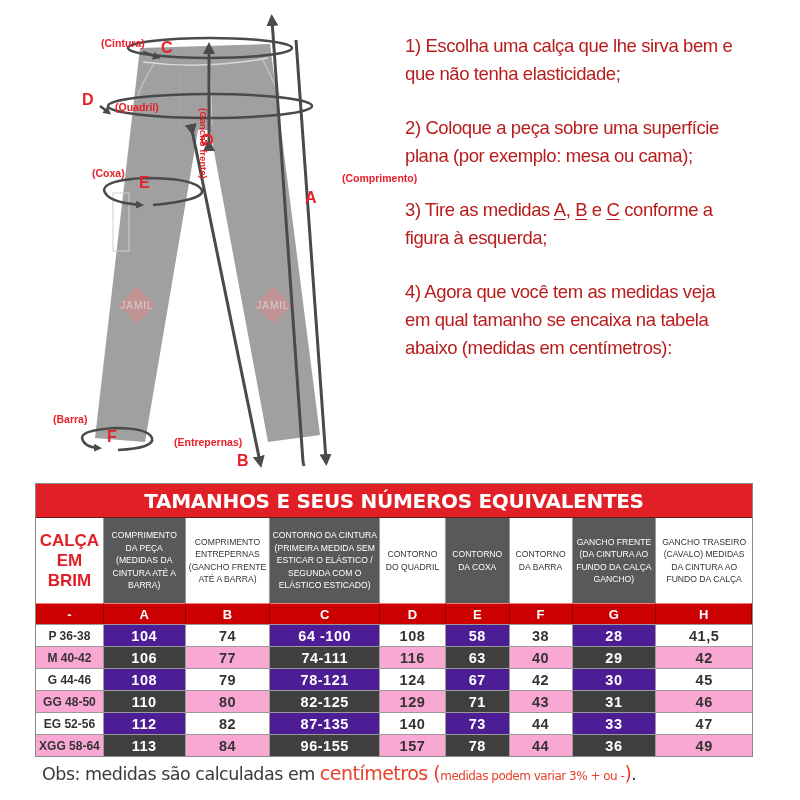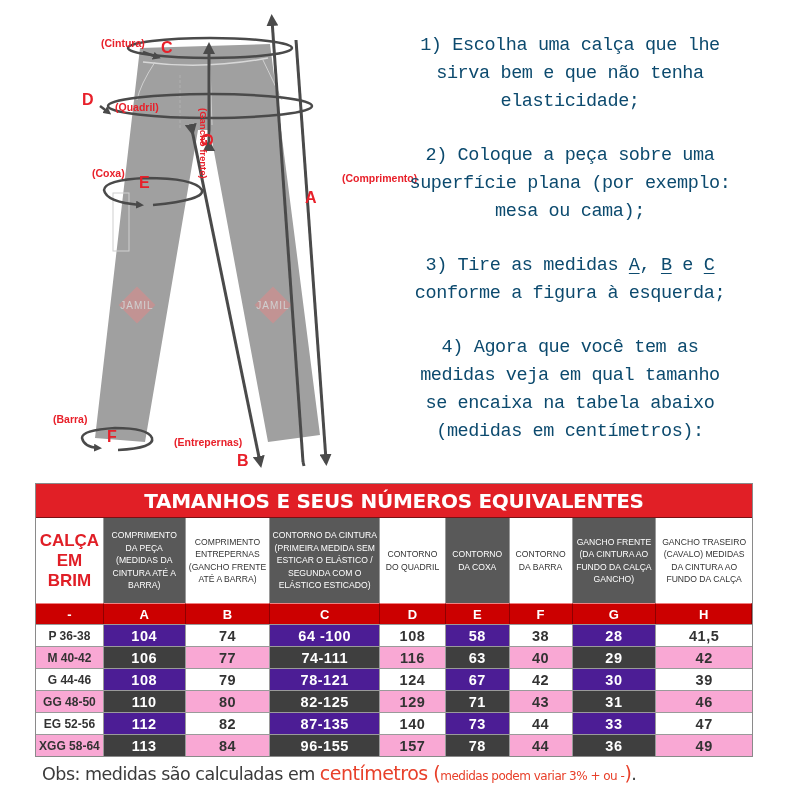--- a/index.html
+++ b/index.html
@@ -5,22 +5,22 @@
     * { box-sizing: border-box; margin: 0; padding: 0; }
     html, body { width: 800px; height: 800px; background: #ffffff; overflow: hidden; }
     body { position: relative; font-family: "Liberation Sans", sans-serif; }
 
     #diagram { position: absolute; left: 0; top: 0; width: 400px; height: 475px; }
     #diagram svg { position: absolute; left: 0; top: 0; }
     .lbl { position: absolute; color: #e8202a; font-family: "Liberation Sans", sans-serif; font-weight: bold; white-space: nowrap; }
     .lbl.small { font-size: 10.5px; }
     .lbl.big { font-size: 16px; }
 
-    #instructions { position: absolute; left: 405px; top: 32px; width: 330px; text-align: center; color: #0c4a6e;
-      font-family: Liberation Mono, monospace; font-size: 18.5px; line-height: 28px; letter-spacing: -0.4px; }
+    #instructions { position: absolute; left: 405px; top: 32px; width: 330px; text-align: left; color: #b91c1c;
+      font-family: Liberation Sans, sans-serif; font-size: 18.5px; line-height: 28px; letter-spacing: -0.4px; }
     #instructions .step { margin-bottom: 26px; }
     #instructions u { text-decoration: underline; text-underline-offset: 3px; }
 
     #size-table { position: absolute; left: 35px; top: 483px; width: 718px; border: 1px solid #8a8a8a; }
     .title-bar { height: 34px; background: #e11f26; color: #fff; font-family: "DejaVu Sans", sans-serif; font-weight: bold;
       font-size: 20px; display: flex; align-items: center; justify-content: center; letter-spacing: -0.3px; border-bottom: 1px solid #7a1014; }
     .row { display: flex; }
     .cell { display: flex; align-items: center; justify-content: center; text-align: center; border-right: 1px solid #9a9a9a; }
     .cell:last-child { border-right: none; }
     .hdr .cell { height: 85px; font-size: 8.6px; line-height: 12.5px; padding: 0 2px; color: #333; text-transform: uppercase; }
@@ -179,21 +179,21 @@
       </div>
       <div class="row data odd">
         <div class="cell w0 size">G 44-46</div>
         <div class="cell w1 dark">108</div>
         <div class="cell w2">79</div>
         <div class="cell w3 dark">78-121</div>
         <div class="cell w4">124</div>
         <div class="cell w5 dark">67</div>
         <div class="cell w6">42</div>
         <div class="cell w7 dark">30</div>
-        <div class="cell w8">39</div>
+        <div class="cell w8">45</div>
       </div>
       <div class="row data even">
         <div class="cell w0 size">GG 48-50</div>
         <div class="cell w1 dark">110</div>
         <div class="cell w2">80</div>
         <div class="cell w3 dark">82-125</div>
         <div class="cell w4">129</div>
         <div class="cell w5 dark">71</div>
         <div class="cell w6">43</div>
         <div class="cell w7 dark">31</div>

